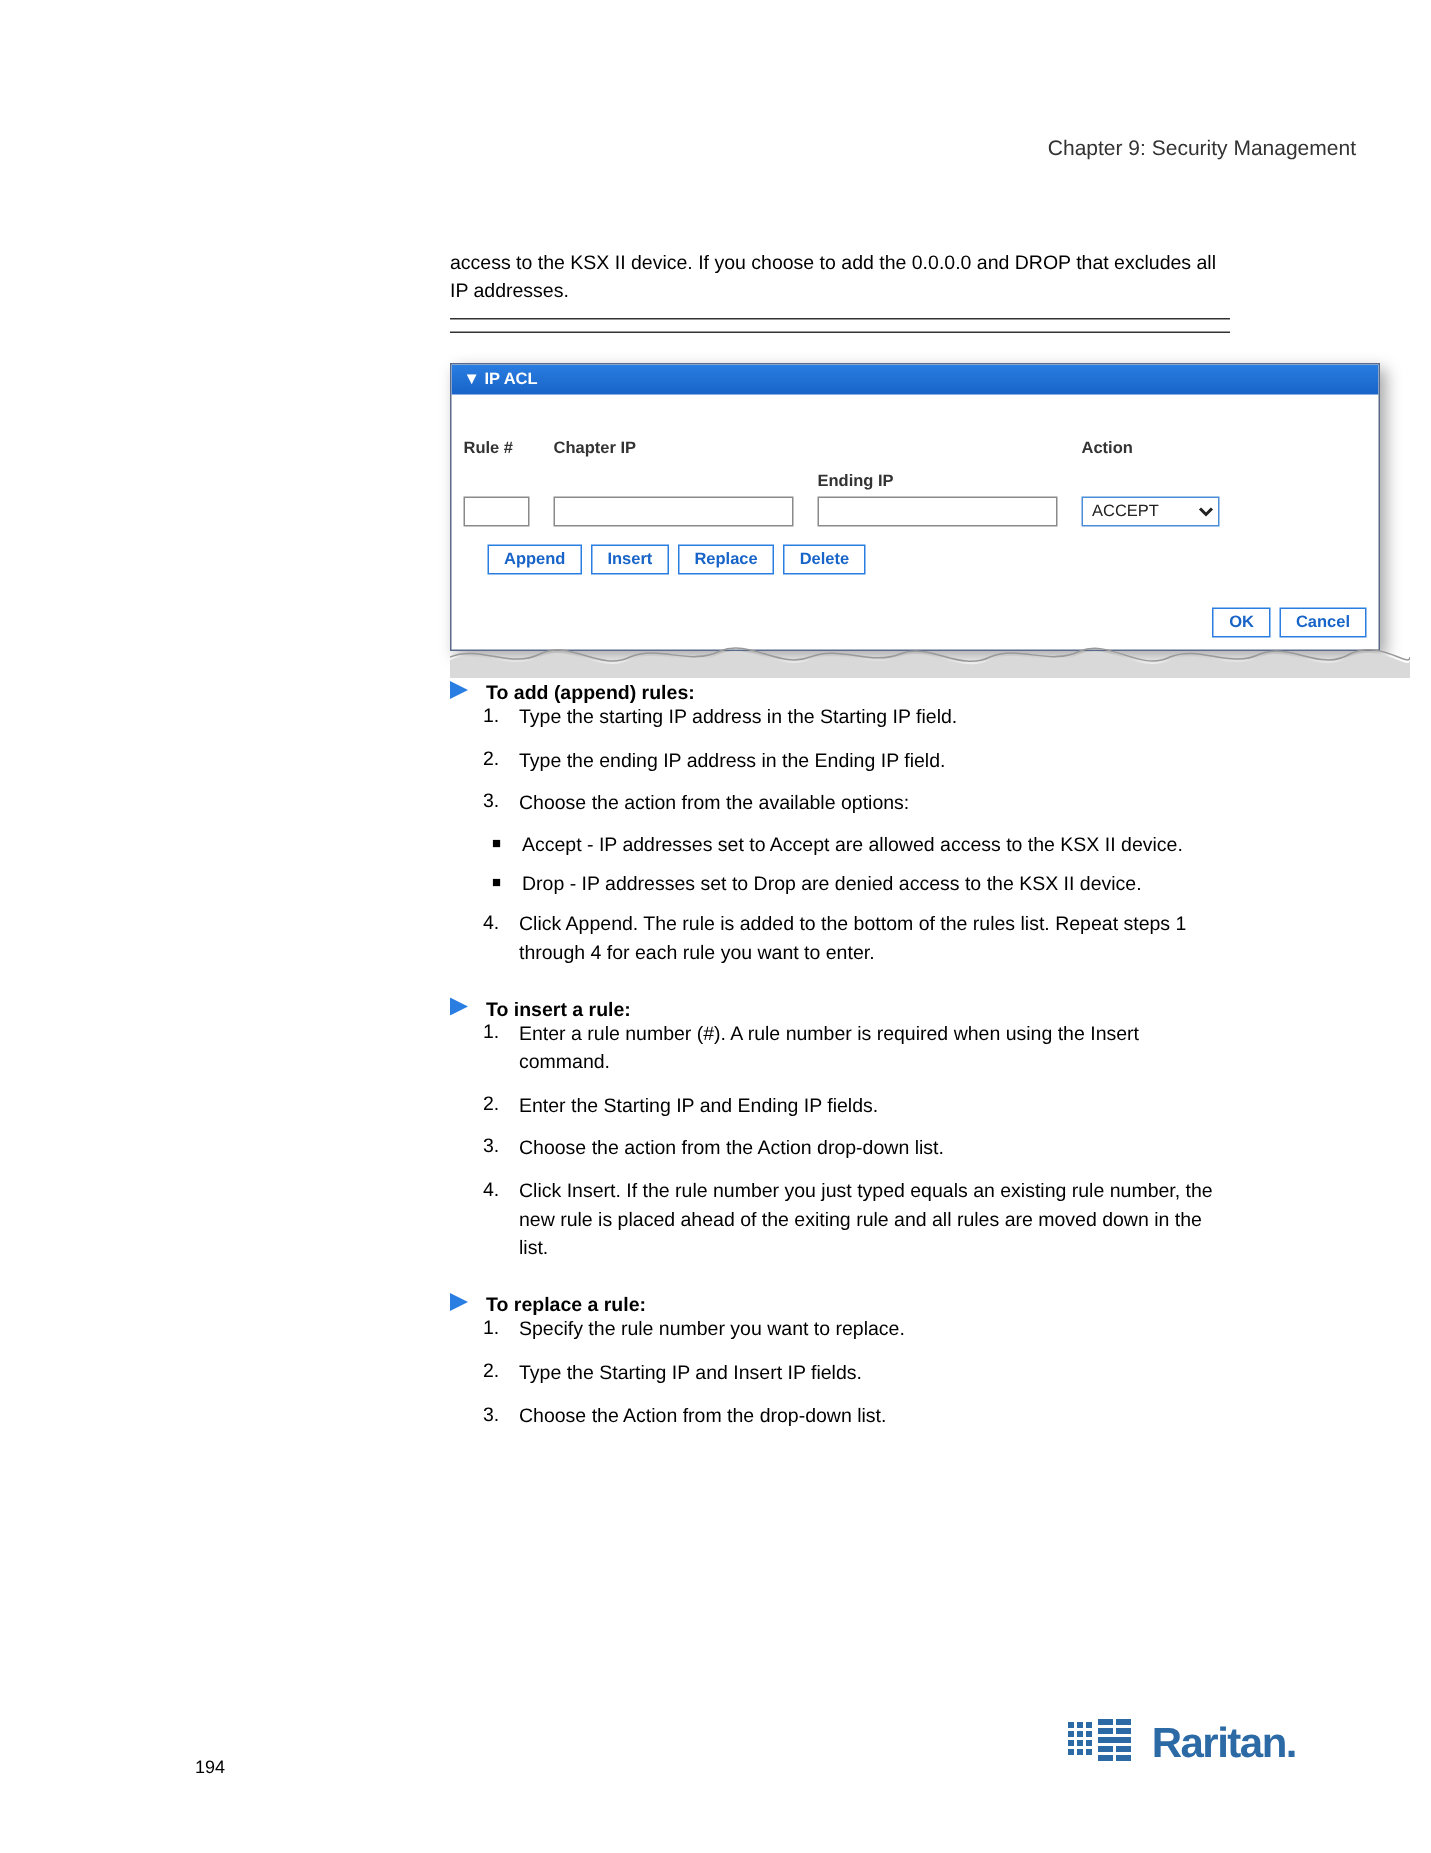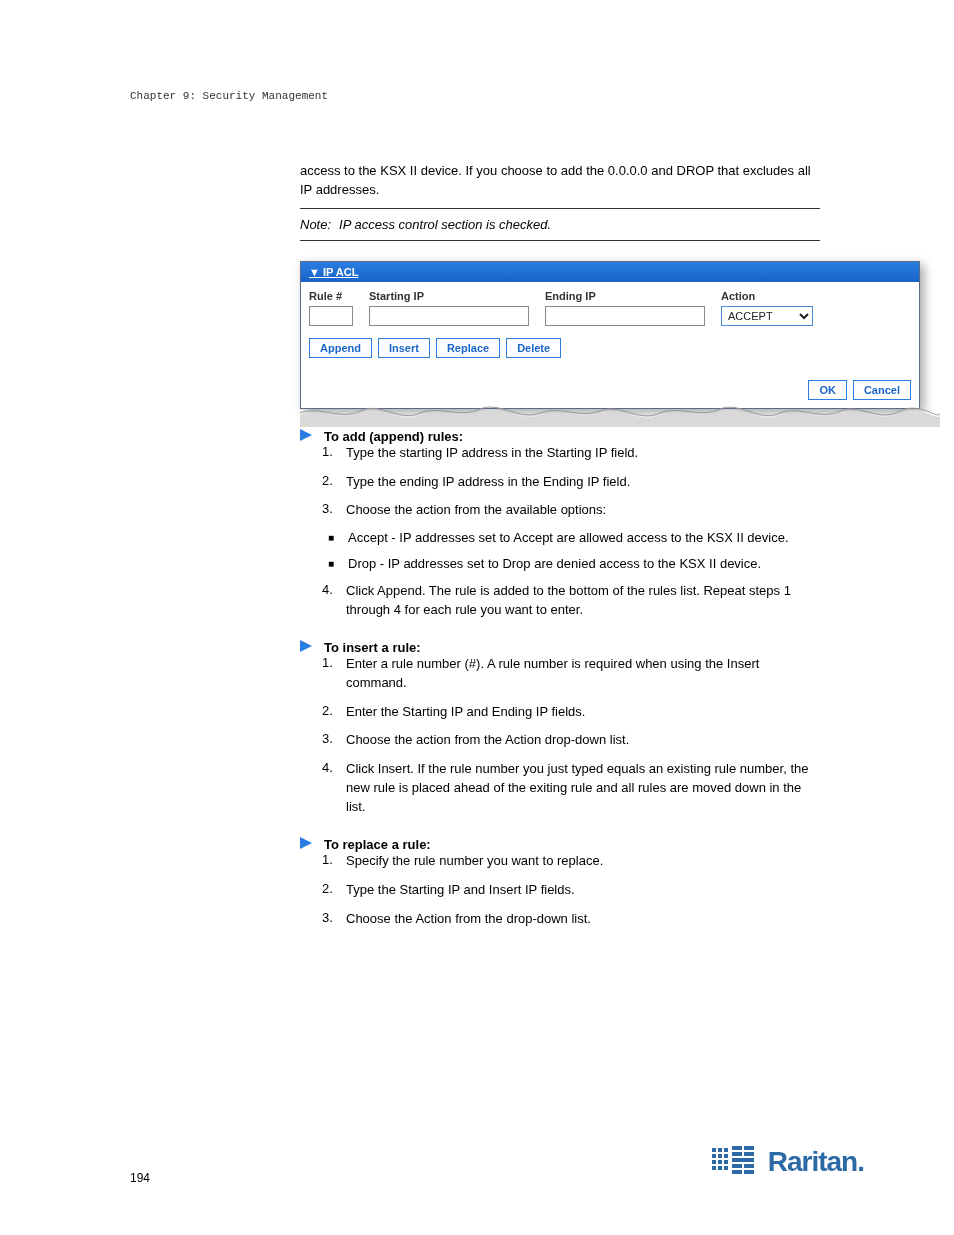--- a/index.html
+++ b/index.html
@@ -9,26 +9,25 @@
       color: #000;
       background: #fff;
       width: 954px;
       height: 1235px;
       position: relative;
     }
     .page {
       padding: 90px 70px 130px 130px;
     }
     .header-line {
-      text-align: left;
-      font-size: 11px;
+      text-align: right;
+      font-size: 14px;
       color: #333;
       margin-bottom: 60px;
       margin-right: -20px;
-      font-family: Liberation Mono, monospace;
     }
     .content {
       margin-left: 170px;
       width: 520px;
     }
     p { line-height: 1.45; margin-bottom: 8px; }
     .hr { border-top: 1px solid #333; height: 0; margin: 8px 0; width: 100%; }
     .note-row { display: flex; gap: 8px; }
     .note-label { font-style: italic; white-space: nowrap; }
     .note-text { font-style: italic; flex: 1; }
@@ -46,34 +45,33 @@
       position: relative;
       overflow: hidden;
     }
     .shot-inner { padding: 0; }
     .ipacl-header {
       background: linear-gradient(#2a7de1,#1864c8);
       color: #fff;
       font-weight: bold;
       font-size: 11px;
       padding: 4px 8px;
-      text-decoration: underline;
     }
     .cols-row {
       display: flex;
       align-items: center;
       gap: 16px;
       padding: 8px 8px 4px 8px;
       font-size: 11px;
       font-weight: bold;
       color: #333;
     }
     .col-rule { width: 44px; }
     .col-start { width: 160px; }
-    .col-end { width: 160px; }
+    .col-end { width: 160px; margin-top: 44px; }
     .col-action { flex: 1; }
     .inputs-row {
       display: flex;
       align-items: center;
       gap: 16px;
       padding: 0 8px 8px 8px;
     }
     .in-rule { width: 44px; }
     .in-start { width: 160px; }
     .in-end { width: 160px; }
@@ -86,21 +84,21 @@
       background: #fff;
     }
     select.sel {
       border: 1px solid #4a8ed9;
       height: 20px;
       font-size: 11px;
       padding: 0 2px;
       background: #fff;
       color: #222;
     }
-    .btn-row { padding: 4px 8px 8px 8px; display: flex; gap: 6px; }
+    .btn-row { padding: 4px 8px 8px 24px; display: flex; gap: 6px; }
     .btn-row2 { padding: 14px 8px 8px 8px; display: flex; gap: 6px; justify-content: flex-end; }
     button.mini {
       border: 1px solid #2a7de1;
       background: #fff;
       color: #1864c8;
       font-size: 11px;
       font-weight: bold;
       padding: 3px 10px;
       cursor: pointer;
     }
@@ -150,34 +148,30 @@
   </style>
 </head>
 <body>
 
 <div class="page">
   <div class="header-line">Chapter 9: Security Management</div>
 
   <div class="content">
     <p>access to the KSX II device. If you choose to add the 0.0.0.0 and DROP that excludes all IP addresses.</p>
     <div class="hr"></div>
-    <div class="note-row">
-      <div class="note-label">Note:</div>
-      <div class="note-text">IP access control section is checked.</div>
-    </div>
     <div class="hr"></div>
   </div>
 
   <div class="shot-wrap">
     <div class="shot">
       <div class="shot-inner">
         <div class="ipacl-header">▼ IP ACL</div>
         <div class="cols-row">
           <div class="col-rule">Rule #</div>
-          <div class="col-start">Starting IP</div>
+          <div class="col-start">Chapter IP</div>
           <div class="col-end">Ending IP</div>
           <div class="col-action">Action</div>
         </div>
         <div class="inputs-row">
           <input class="txt in-rule" style="">
           <input class="txt in-start" style="">
           <input class="txt in-end" style="">
           <select class="sel in-sel">
             <option>ACCEPT</option>
           </select>

